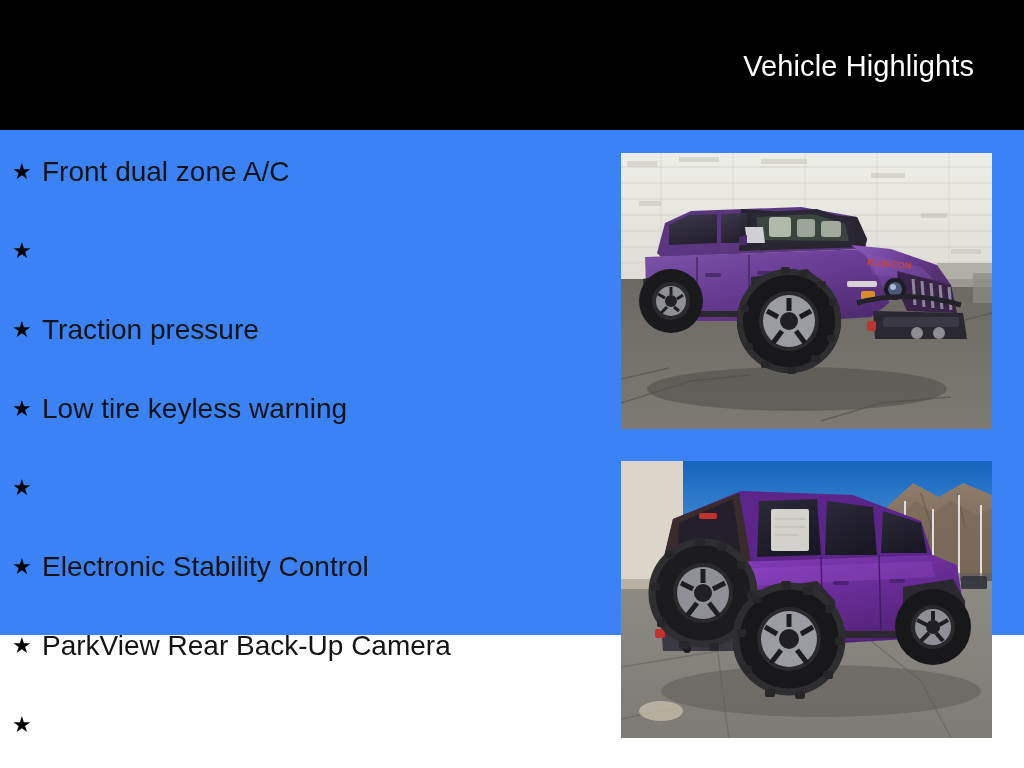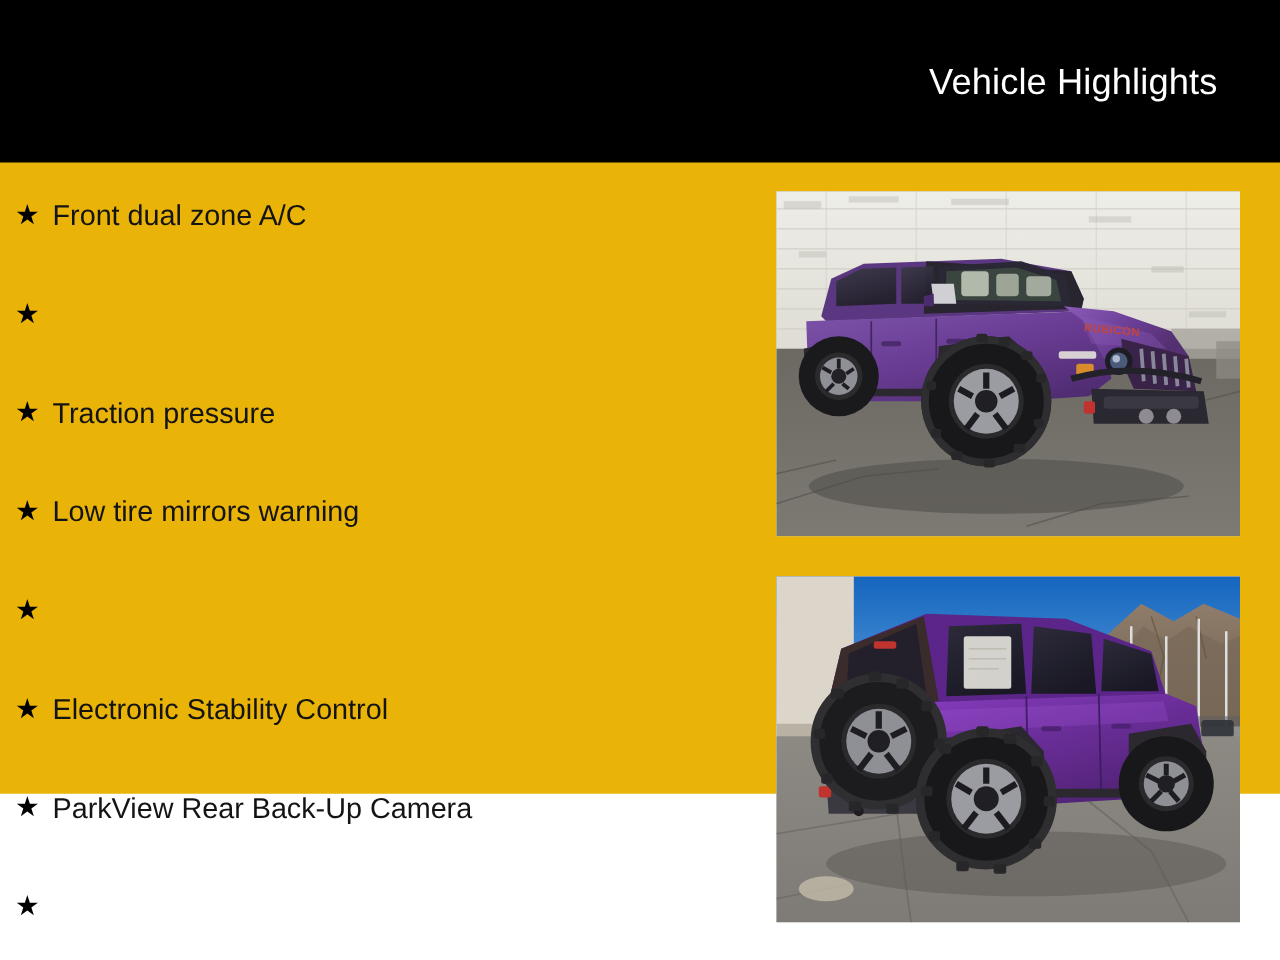--- a/index.html
+++ b/index.html
@@ -10,21 +10,21 @@
     height: 768px;
     background: #ffffff;
     font-family: "Liberation Sans", sans-serif;
     overflow: hidden;
   }
 
   #page {
     position: relative;
     width: 1024px;
     height: 635px;
-    background: #eab308;
+    background: #3b82f6;
   }
 
   
   .header-bar {
     position: absolute;
     left: 0; top: 0;
     width: 1024px;
     height: 130px;
     background: #000000;
   }
@@ -58,21 +58,21 @@
   }
   .feature-bullet {
     width: 30px;
     font-size: 22px;
     line-height: 34px;
     color: #000000;
     text-align: left;
     flex: 0 0 30px;
   }
   .feature-label {
-    font-size: 23px;
+    font-size: 28px;
     line-height: 34px;
     color: #141414;
   }
 
   
   .photo {
     position: absolute;
     overflow: hidden;
     background: #c9c9c4;
     border: 0;
@@ -98,21 +98,21 @@
       </li>
       <li class="feature-item" style="top: 104px;">
         <span class="feature-bullet">★</span>
       </li>
       <li class="feature-item" style="top: 183px;">
         <span class="feature-bullet">★</span>
         <span class="feature-label">Traction pressure</span>
       </li>
       <li class="feature-item" style="top: 262px;">
         <span class="feature-bullet">★</span>
-        <span class="feature-label">Low tire mirrors warning</span>
+        <span class="feature-label">Low tire keyless warning</span>
       </li>
       <li class="feature-item" style="top: 341px;">
         <span class="feature-bullet">★</span>
       </li>
       <li class="feature-item" style="top: 420px;">
         <span class="feature-bullet">★</span>
         <span class="feature-label">Electronic Stability Control</span>
       </li>
       <li class="feature-item" style="top: 499px;">
         <span class="feature-bullet">★</span>

